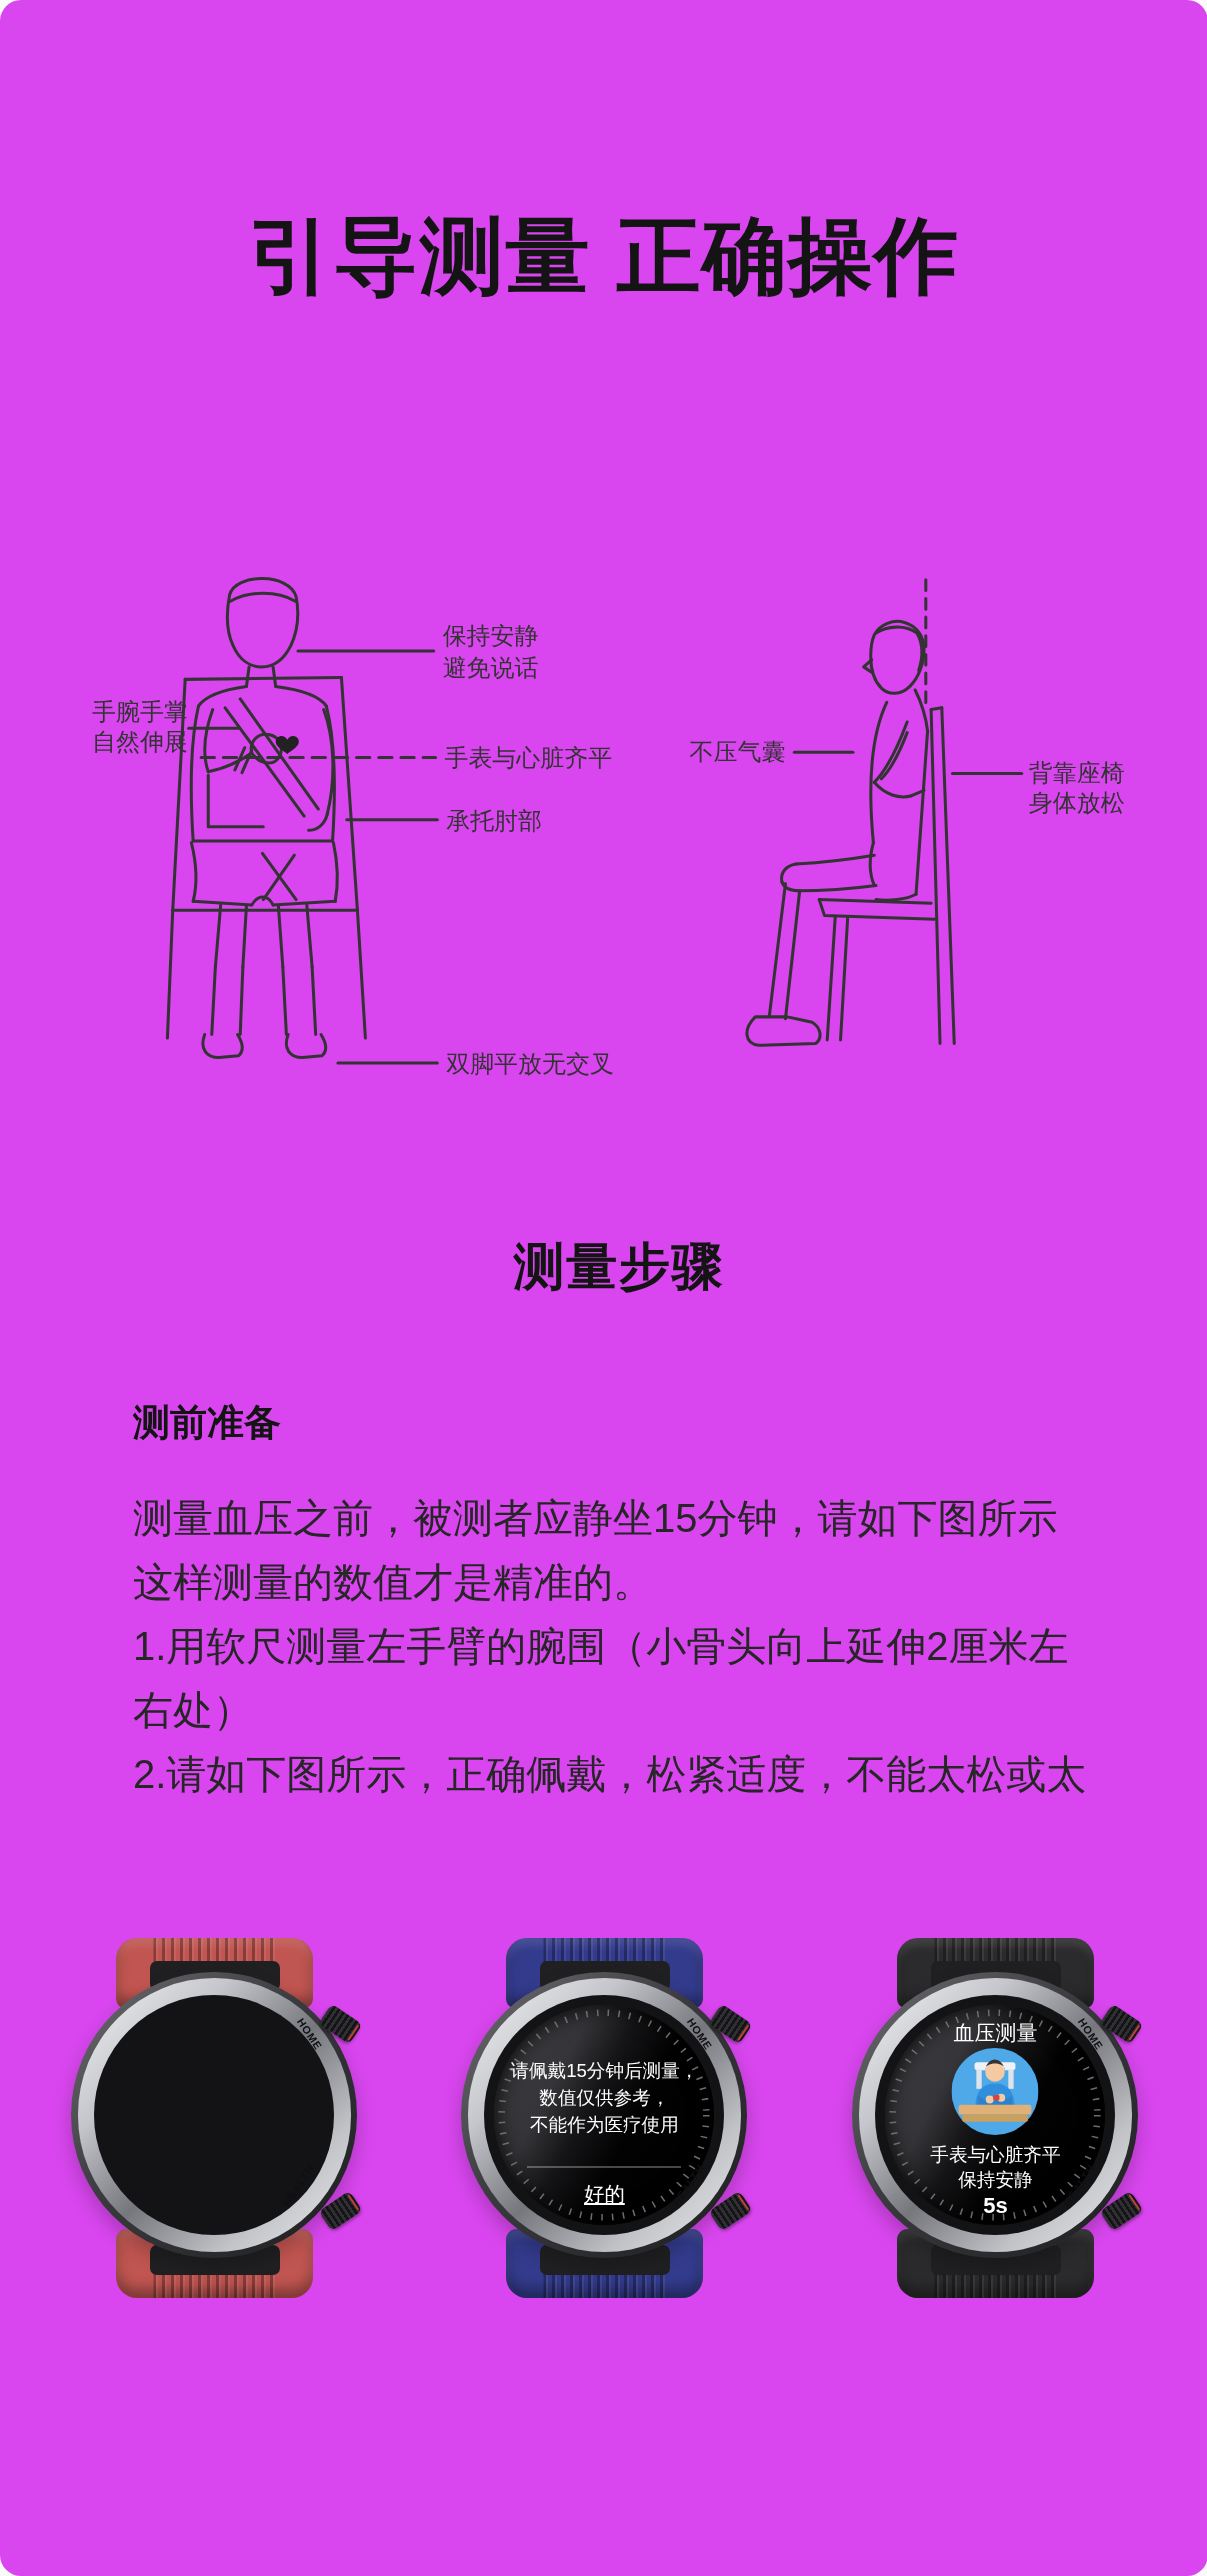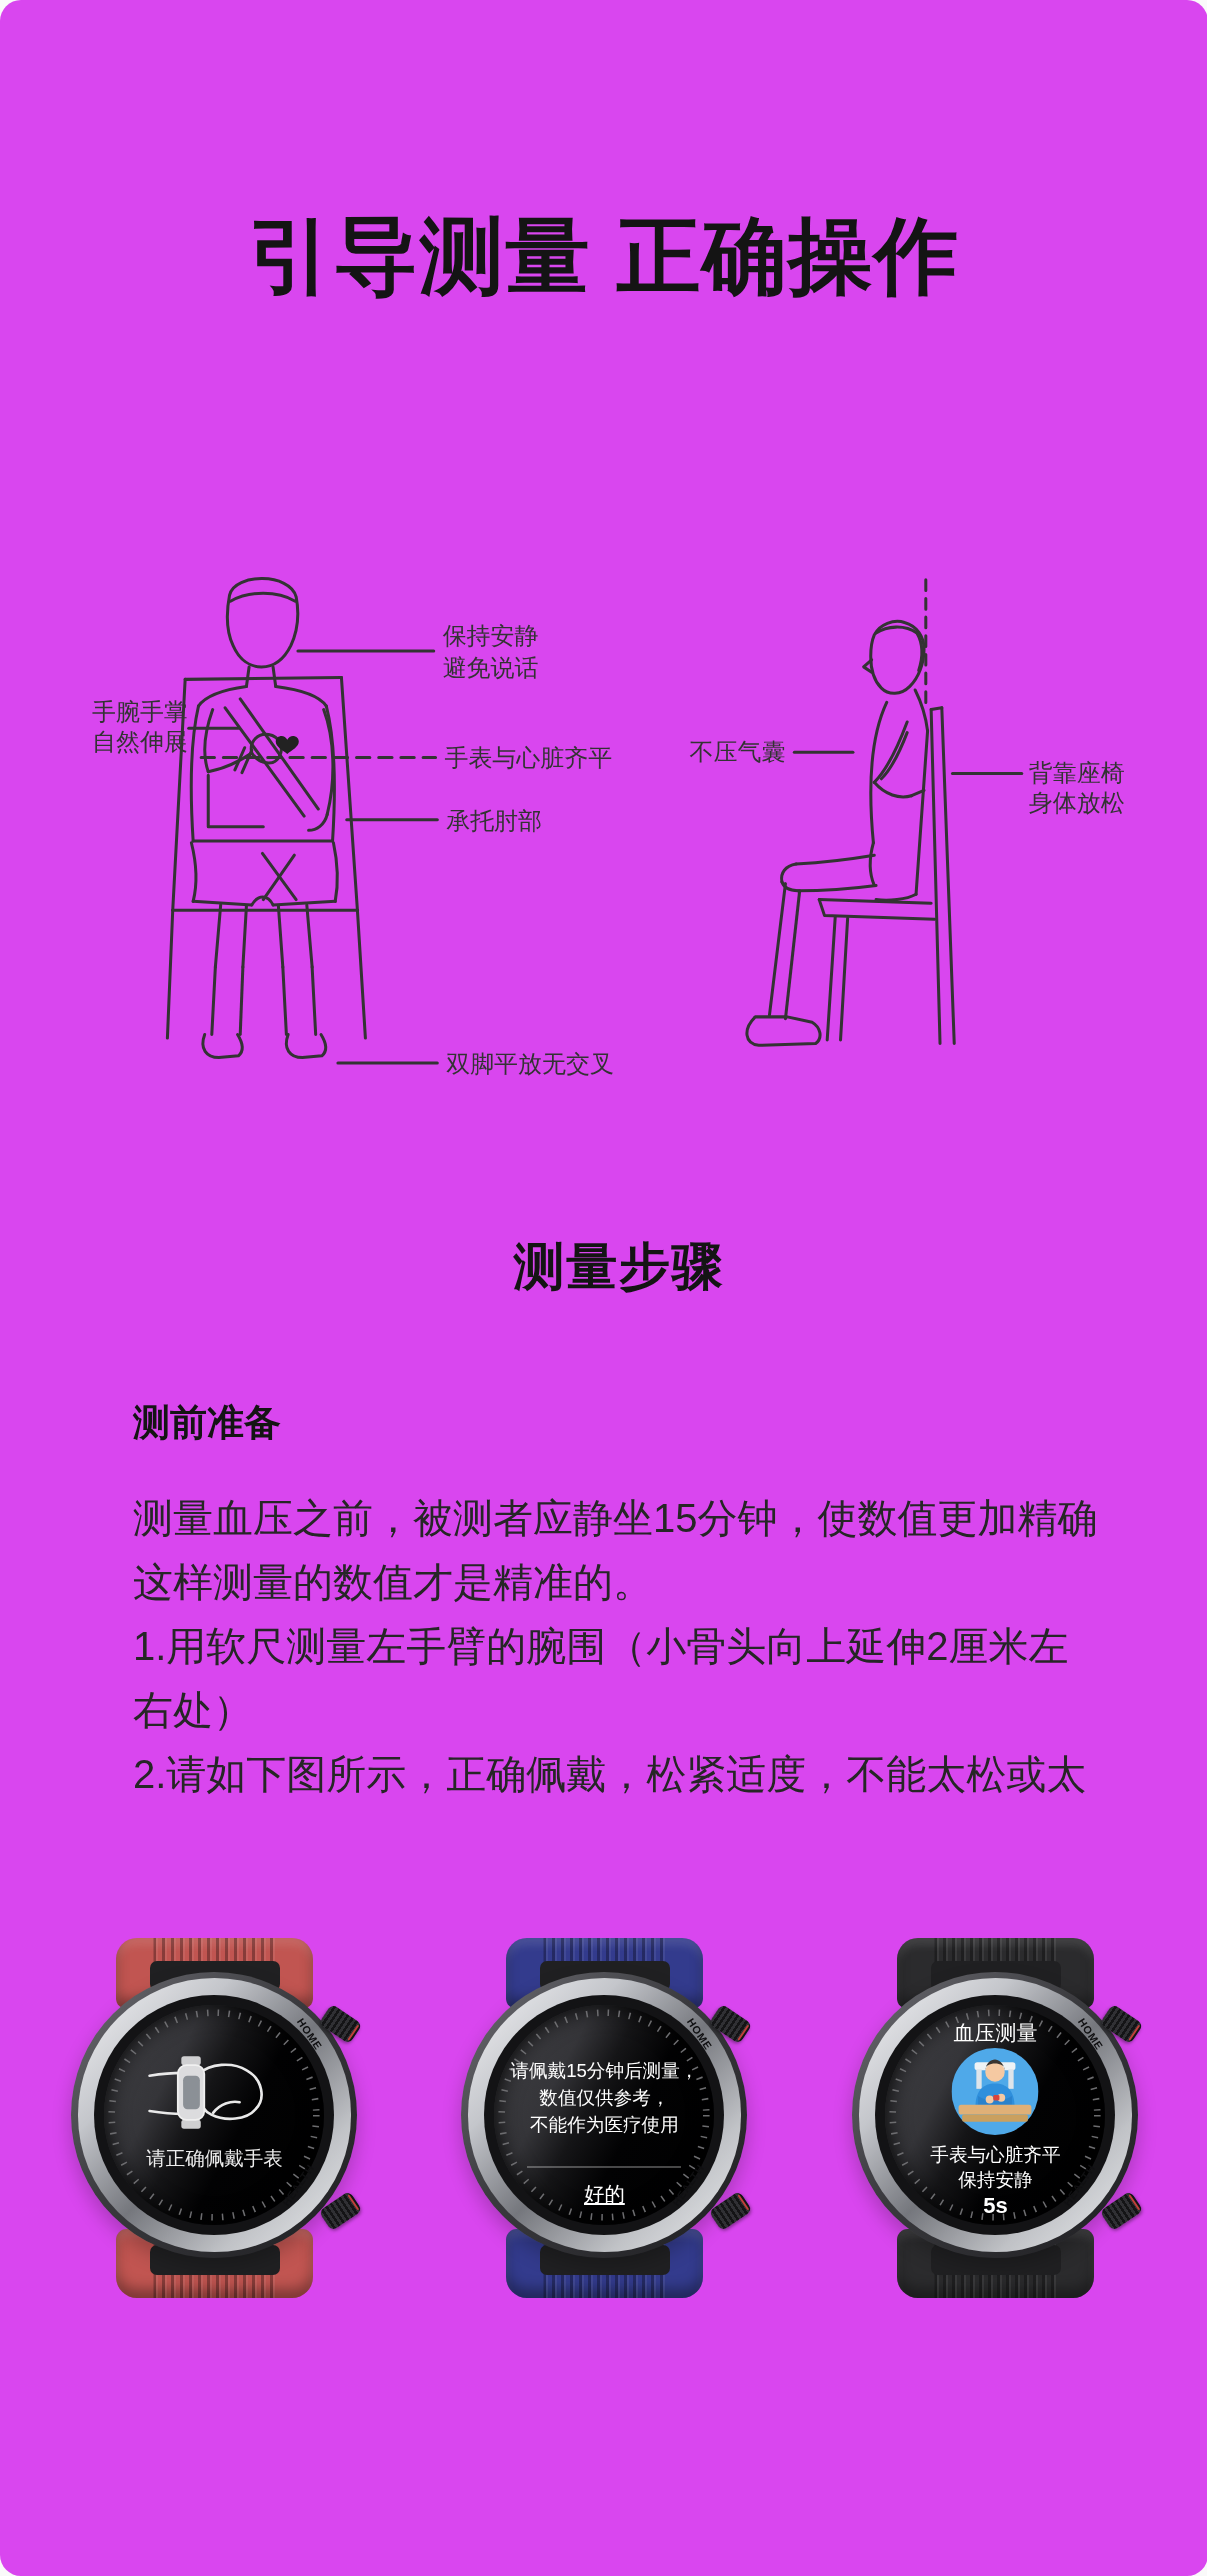--- a/index.html
+++ b/index.html
@@ -172,57 +172,39 @@
       <text x="76" y="241">不压气囊</text>
       <text x="458" y="264">背靠座椅</text>
       <text x="458" y="298">身体放松</text>
     </svg>
   </div>
 
   <div class="section-title">测量步骤</div>
   <div class="prep-title">测前准备</div>
 
   <div class="body-text">
-    <div>测量血压之前，被测者应静坐15分钟，使数值更加精确</div>
+    <div>测量血压之前，被测者应静坐15分钟，请如下图所示</div>
     <div>这样测量的数值才是精准的。</div>
     <div>1.用软尺测量左手臂的腕围（小骨头向上延伸2厘米左</div>
     <div>右处）</div>
     <div>2.请如下图所示，正确佩戴，松紧适度，不能太松或太</div>
   </div>
 
   <div class="watch w1">
     <div class="strap top">
         <div class="ribs"></div>
       </div>
     <div class="strap bottom">
         <div class="ribs"></div>
       </div>
     <div class="lug t"></div>
     <div class="lug b"></div>
     <div class="case">
       <div class="bezel"></div>
       <div class="ring"></div>
-      <div class="screen">
-        <svg class="ticks" viewBox="0 0 100 100">
-          <circle cx="50" cy="50" r="46.5" fill="none" stroke="#6c6c6f" stroke-width="3" stroke-dasharray="0.7 4.2"></circle>
-        </svg>
-        <svg class="wear-icon" width="133" height="83" viewBox="0 0 150 94">
-          <g fill="none" stroke="#e9e9e9" stroke-width="3" stroke-linecap="round" stroke-linejoin="round">
-            <path d="M2,28 C28,24 44,24 58,26"></path>
-            <path d="M2,68 C28,72 46,72 60,70"></path>
-            <path d="M58,26 C70,14 96,12 112,22 C130,32 134,54 122,66 C112,78 88,80 72,72 C64,68 60,62 60,54"></path>
-            <path d="M74,70 C82,60 94,56 104,58"></path>
-          </g>
-          <rect x="38" y="6" width="22" height="10" rx="3" fill="#cfcfd1"></rect>
-          <rect x="38" y="78" width="22" height="10" rx="3" fill="#cfcfd1"></rect>
-          <rect x="34" y="16" width="30" height="62" rx="10" fill="#dcdcde" stroke="#f0f0f0" stroke-width="2"></rect>
-          <rect x="40" y="28" width="19" height="38" rx="5" fill="#8b9096"></rect>
-        </svg>
-        <div class="scr-abs cap1">请正确佩戴手表</div>
-      </div>
     </div>
     <div class="btn home"></div>
     <div class="btn health"></div>
     <span class="btn-label lh">HOME</span>
     <span class="btn-label lt">HEALTH</span>
   </div>
 
   <div class="watch w2">
     <div class="strap top">
         <div class="ribs"></div>

